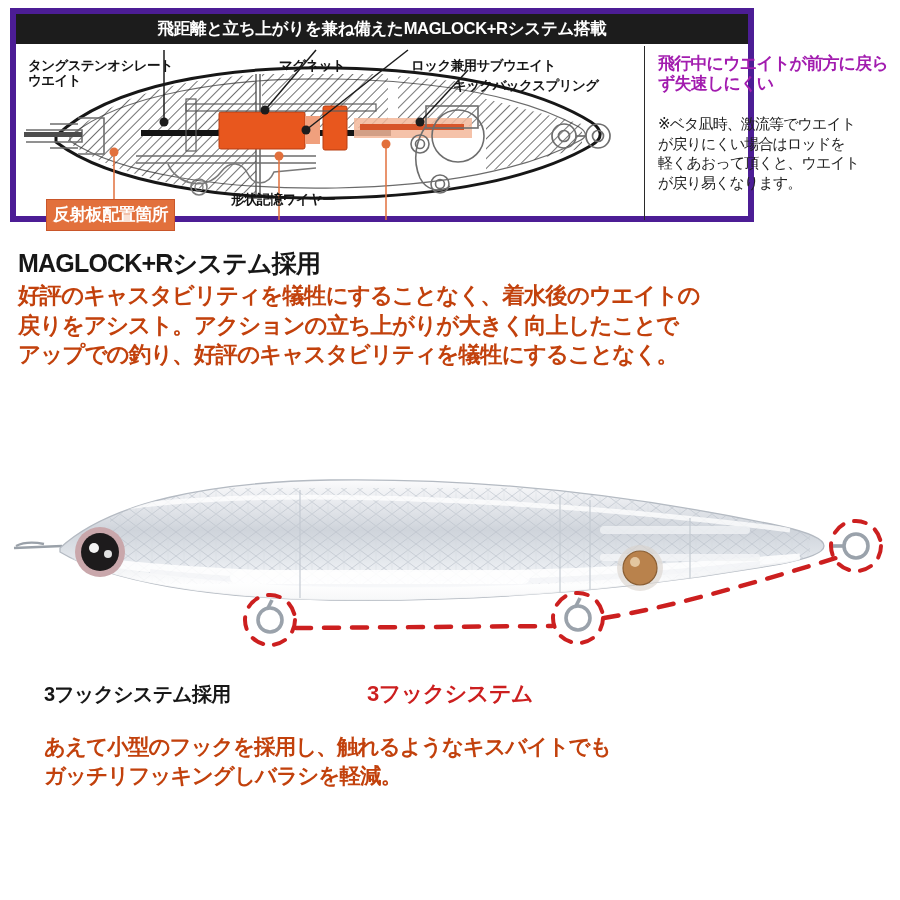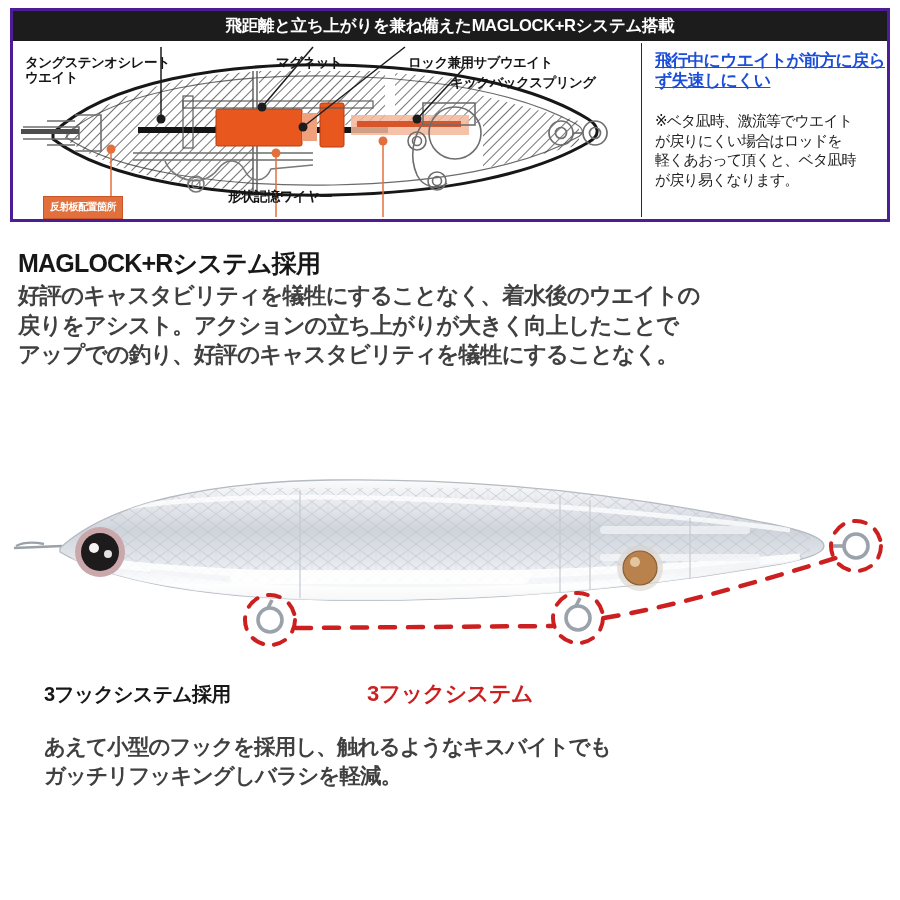--- a/index.html
+++ b/index.html
@@ -14,23 +14,23 @@
     color: #1a1a1a;
     overflow: hidden;
     position: relative;
   }
 
   
   .diagram-panel {
     position: absolute;
     left: 10px;
     top: 8px;
-    width: 880px;
+    width: 744px;
     height: 214px;
-    border: 3px solid #4c1d95;
+    border: 6px solid #4c1d95;
     box-sizing: border-box;
     background: #ffffff;
   }
   .diagram-headerbar {
     position: absolute;
     left: 0;
     top: 0;
     width: 100%;
     height: 30px;
     background: #1c1c1c;
@@ -77,41 +77,40 @@
   #lbl-sub      { left: 389px; top: 14px; margin-left: 6px; }
   #lbl-spring   { left: 437px; top: 34px; }
   #lbl-wire     { left: 215px; top: 148px; }
 
   .badge-reflect {
     position: absolute;
     left: 30px;
     top: 155px;
     background: #e2703c;
     color: #ffffff;
-    font-size: 10px;
+    font-size: 17px;
     font-weight: bold;
     letter-spacing: -0.6px;
     padding: 3px 6px 4px 6px;
     border: 1px solid #c9562a;
     box-sizing: border-box;
     white-space: nowrap;
   }
 
   
   .right-head {
     position: absolute;
     left: 642px;
     top: 10px;
     width: 238px;
     font-size: 17px;
     font-weight: bold;
     line-height: 1.18;
-    color: #1d4ed8;
+    color: #a21caf;
     letter-spacing: -0.8px;
-    text-decoration: underline;
   }
   .right-note {
     position: absolute;
     left: 642px;
     top: 70px;
     width: 242px;
     font-size: 15px;
     font-weight: normal;
     line-height: 1.3;
     color: #222222;
@@ -131,21 +130,21 @@
     font-size: 25px;
     font-weight: bold;
     letter-spacing: -0.8px;
     color: #171717;
     line-height: 1.2;
   }
   .sec-body {
     font-size: 22.5px;
     font-weight: bold;
     letter-spacing: -0.9px;
-    color: #404040;
+    color: #c2410c;
     line-height: 1.32;
     margin-top: 3px;
   }
 
   
   .lure-stage {
     position: absolute;
     left: 0;
     top: 430px;
     width: 900px;
@@ -303,21 +302,21 @@
 
     <div class="badge-reflect">反射板配置箇所</div>
 
     <div class="panel-divider"></div>
 
     <div class="right-head">飛行中にウエイトが前方に戻らず失速しにくい</div>
 
     <div class="right-note">
       <span class="nt-line">※ベタ凪時、激流等でウエイト</span>
       <span class="nt-line">が戻りにくい場合はロッドを</span>
-      <span class="nt-line">軽くあおって頂くと、ベタ凪時</span>
+      <span class="nt-line">軽くあおって頂くと、ウエイト</span>
       <span class="nt-line">が戻り易くなります。</span>
     </div>
 
   </div>
 </div>
 
 <div class="sec1">
   <div class="sec-title">MAGLOCK+Rシステム採用</div>
   <div class="sec-body">
     <div>好評のキャスタビリティを犠牲にすることなく、着水後のウエイトの</div>

